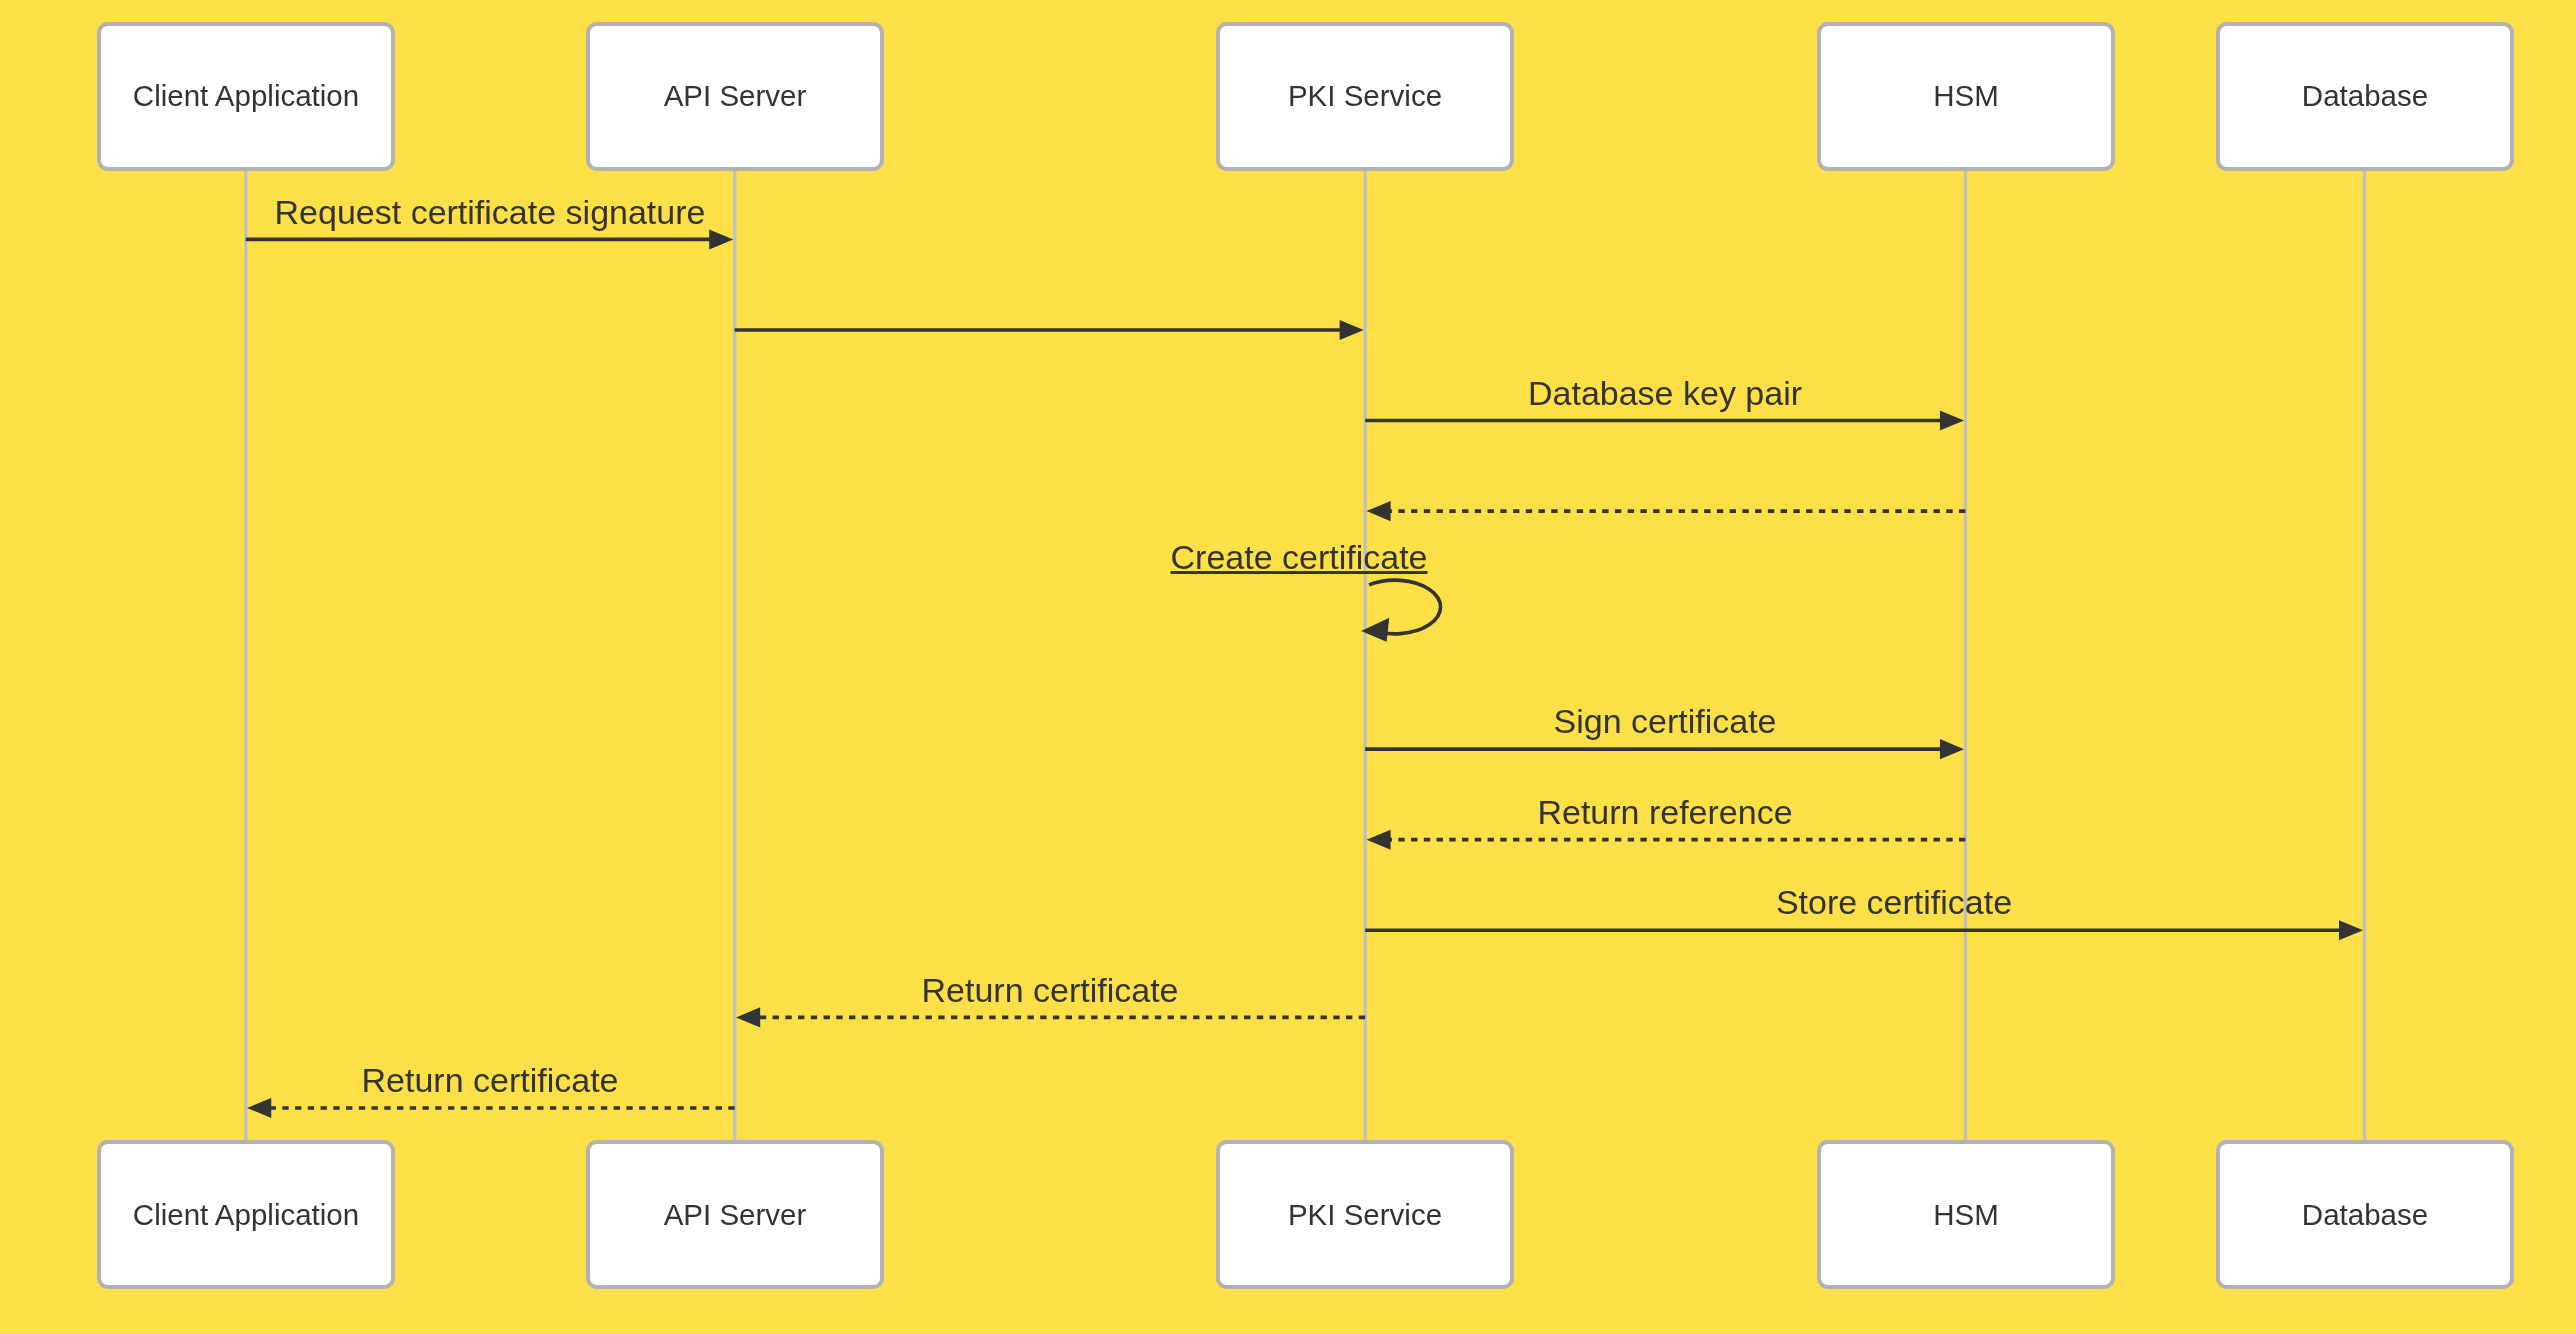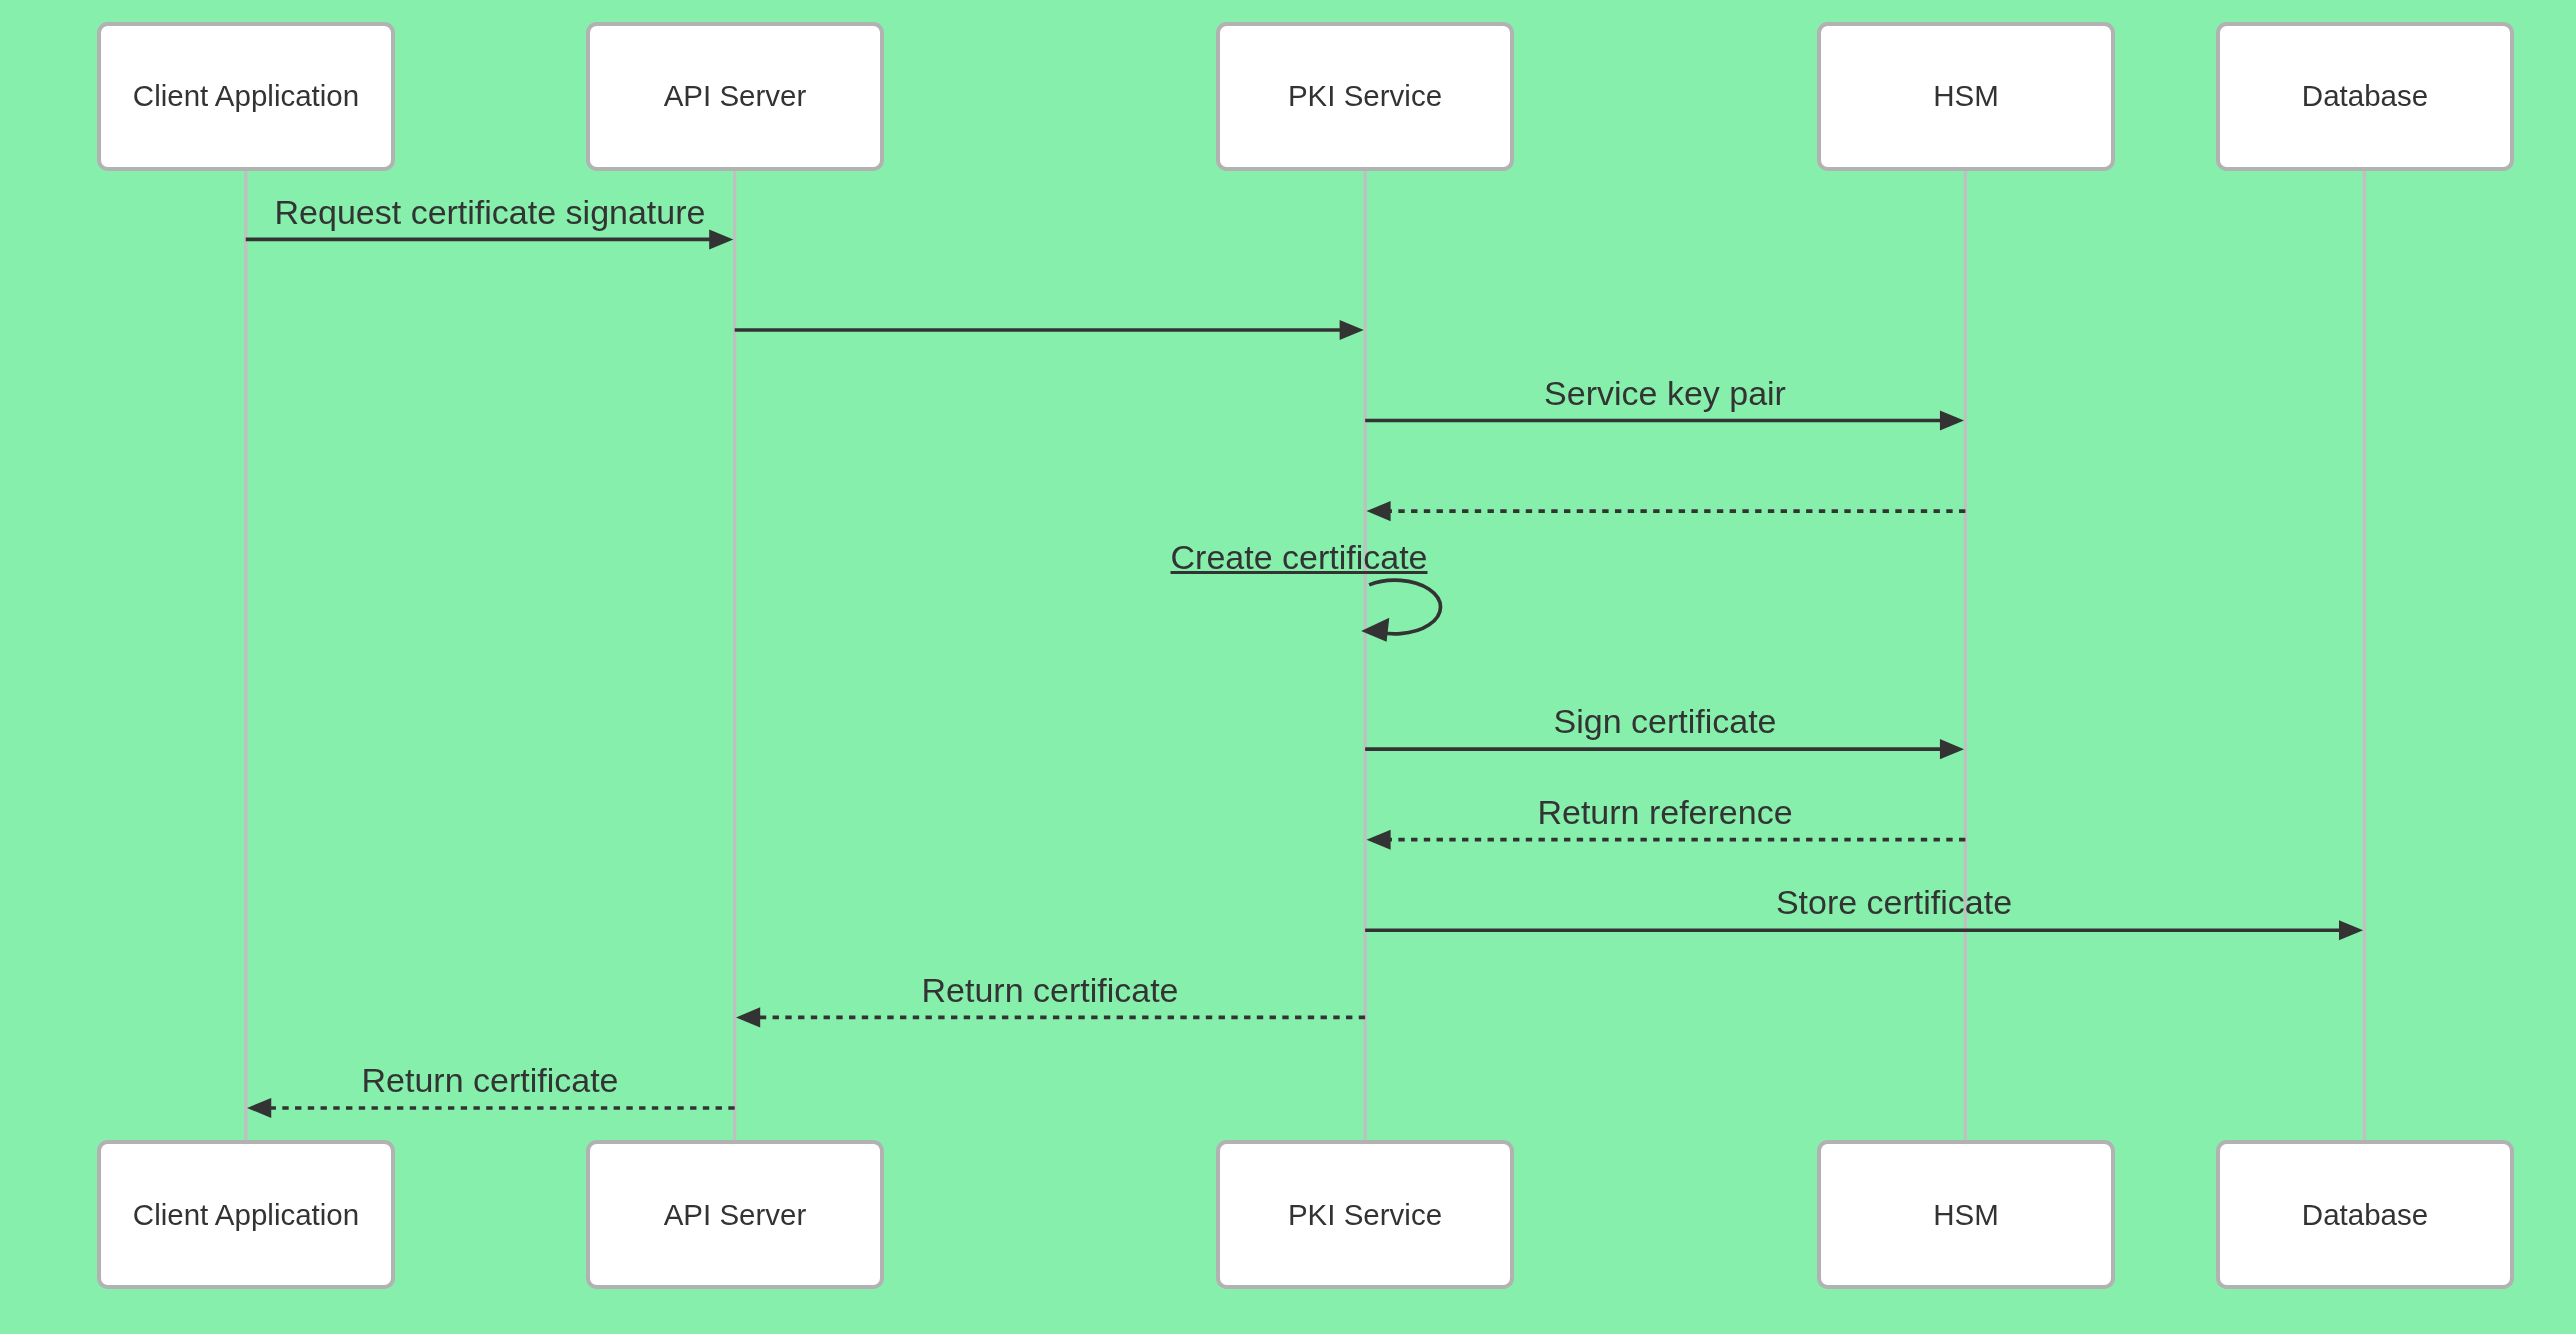--- a/index.html
+++ b/index.html
@@ -5,21 +5,21 @@
   html, body {
     margin: 0;
     padding: 0;
     background: #ffffff;
     font-family: "Liberation Sans", "DejaVu Sans", sans-serif;
   }
   #canvas {
     position: relative;
     width: 2576px;
     height: 1334px;
-    background: #86efac;
+    background: #fde047;
     overflow: hidden;
   }
   #wires {
     position: absolute;
     left: 0; top: 0;
     width: 2576px;
     height: 1334px;
   }
   .actor-box {
     position: absolute;
@@ -138,21 +138,21 @@
       <span>PKI Service</span>
     </div>
   <div class="actor-box" style="left:1817px; top:1140px;">
       <span>HSM</span>
     </div>
   <div class="actor-box" style="left:2216px; top:1140px;">
       <span>Database</span>
     </div>
 
   <div class="msg-label" style="left:490px;  top:193px;">Request certificate signature</div>
-  <div class="msg-label" style="left:1665px; top:374px;">Service key pair</div>
+  <div class="msg-label" style="left:1665px; top:374px;">Database key pair</div>
   <div class="msg-label" style="left:1299px; top:538px;text-decoration:underline;">Create certificate</div>
   <div class="msg-label" style="left:1665px; top:702px;">Sign certificate</div>
   <div class="msg-label" style="left:1665px; top:793px;">Return reference</div>
   <div class="msg-label" style="left:1894px; top:883px;">Store certificate</div>
   <div class="msg-label" style="left:1050px; top:971px;">Return certificate</div>
   <div class="msg-label" style="left:490px;  top:1061px;">Return certificate</div>
 
 </div>
 
 

